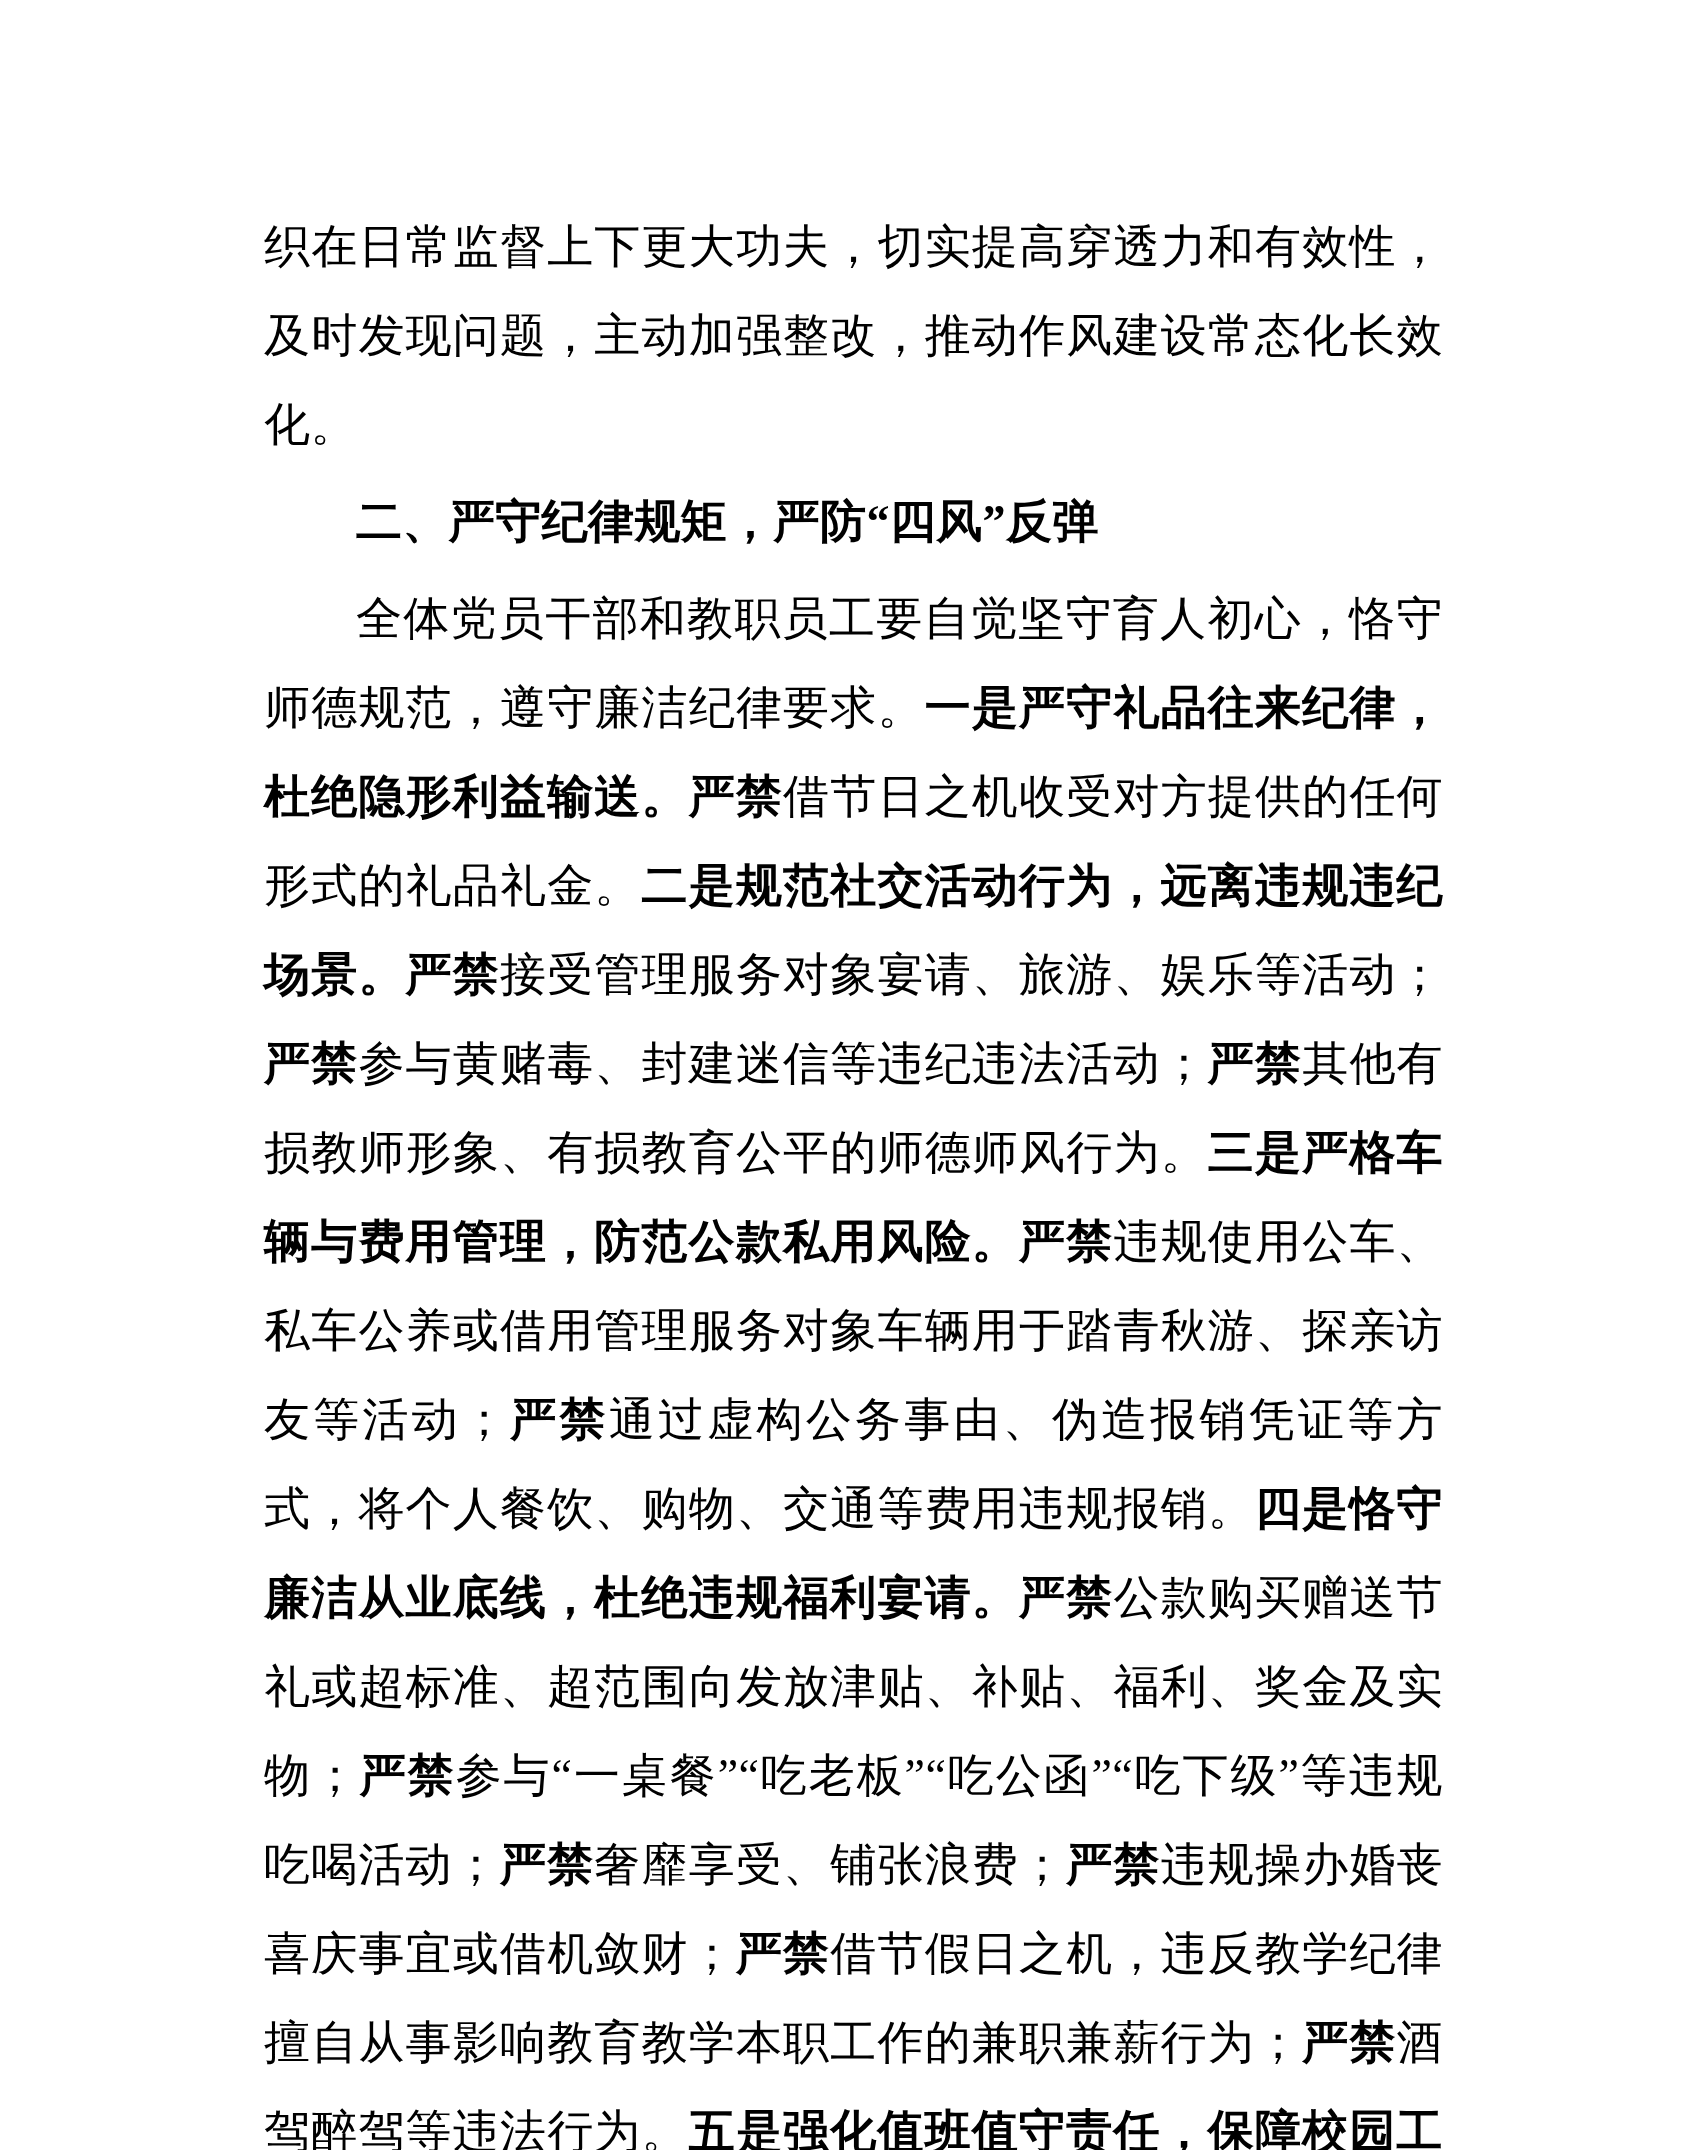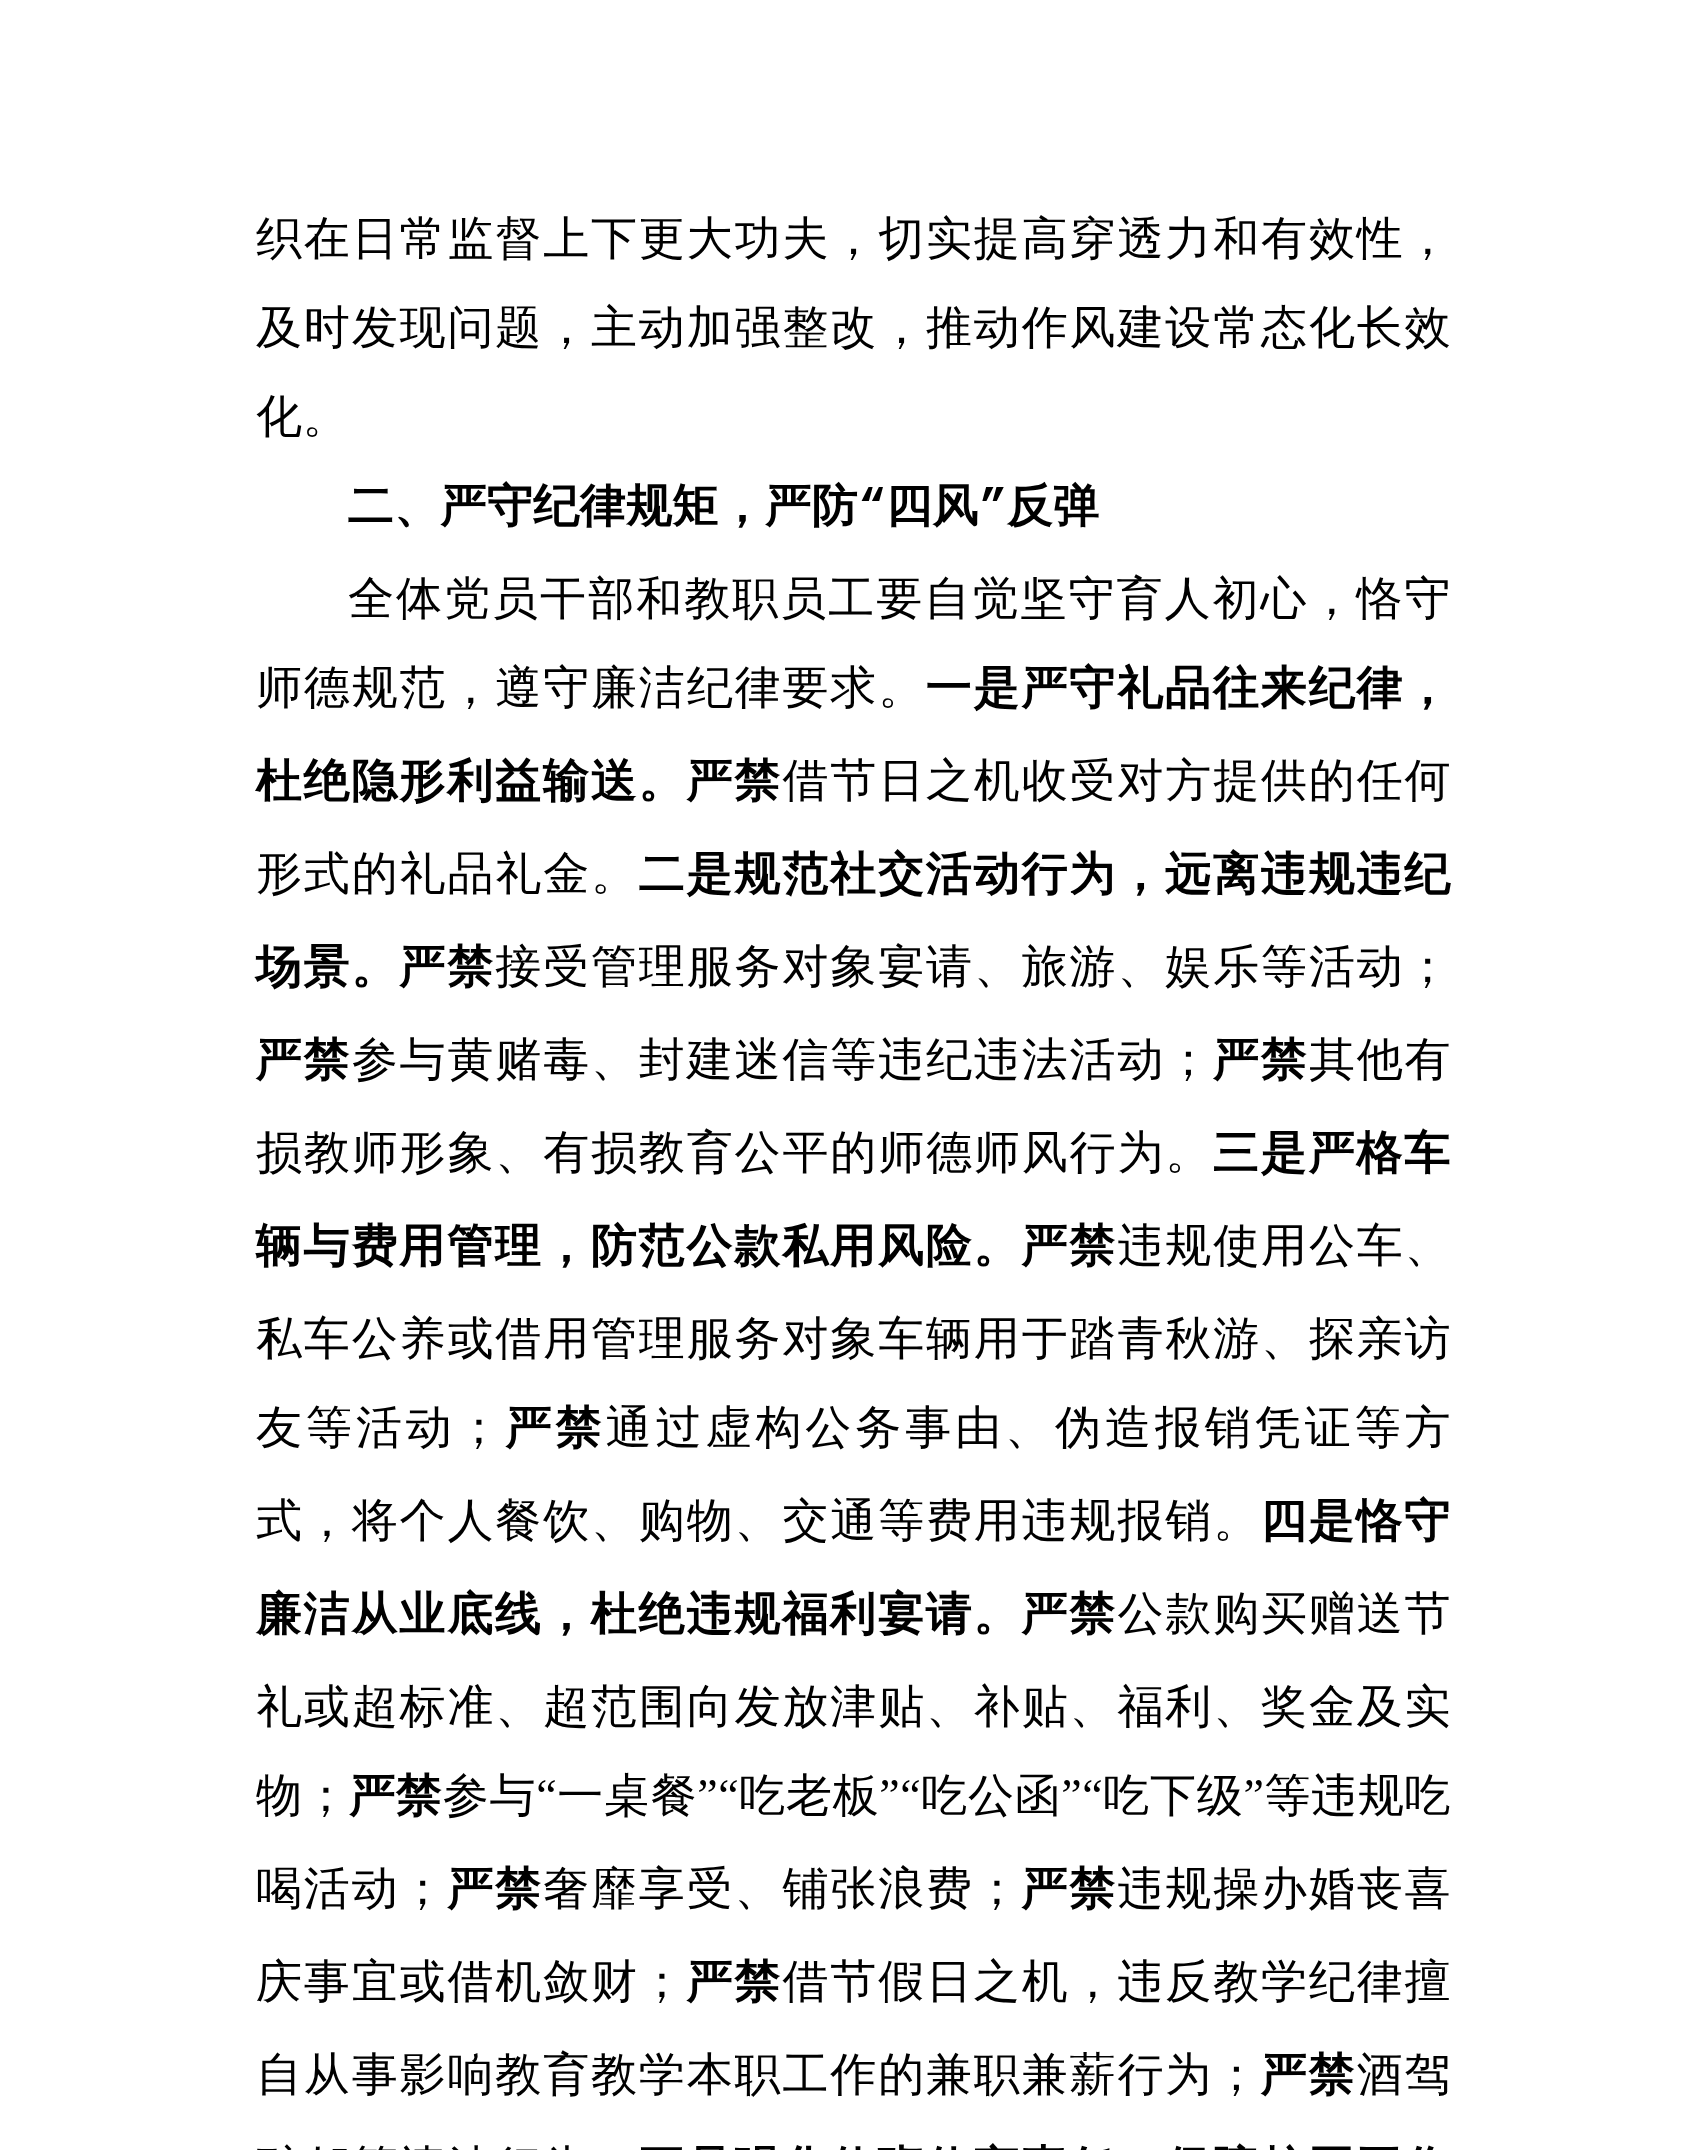--- a/index.html
+++ b/index.html
@@ -19,29 +19,29 @@
   .doc-body {
     font-family: "Liberation Serif", "DejaVu Serif", serif;
     font-size: 46px;
     line-height: 89px;
     color: #000000;
     text-align: justify;
     text-justify: inter-character;
     letter-spacing: 0.4px;
   }
   .doc-body p {
-    margin: 0;
+    margin: 8px;
     padding: 0;
   }
   .doc-body p.indent {
     text-indent: 2em;
   }
   .doc-body span.bold {
     font-weight: bold;
-    font-family: Liberation Mono, monospace;
+    font-family: Liberation Serif, serif;
   }
   .doc-body p.heading {
     font-weight: bold;
   }
 </style>
 </head>
 <body>
 
 <div class="page">
   <div class="doc-body" style="color: rgb(0, 0, 0);">

